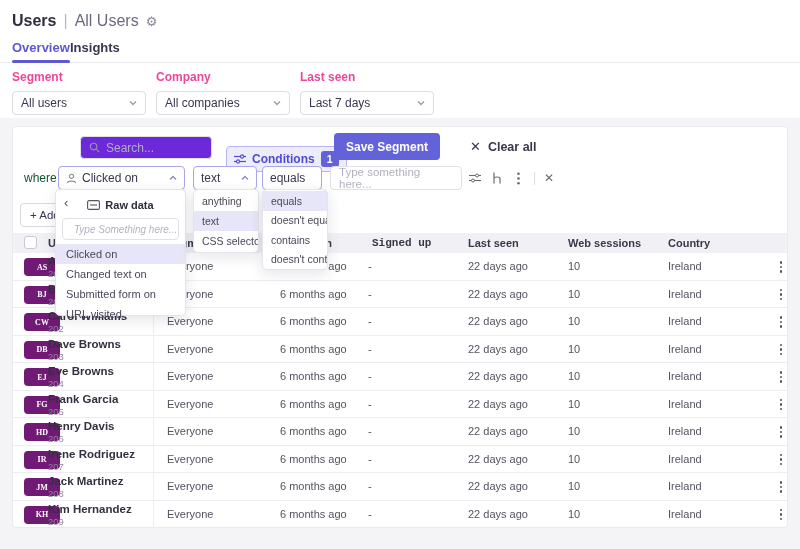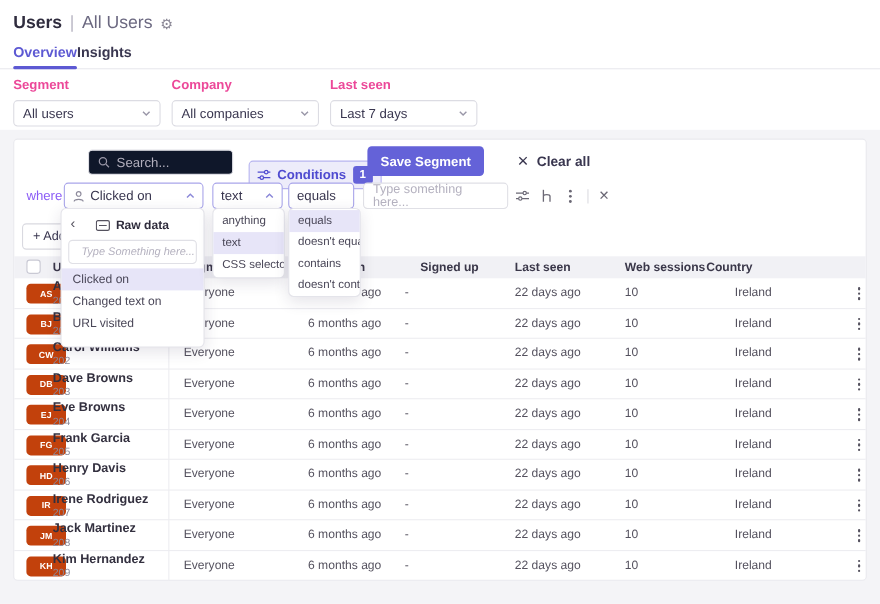--- a/index.html
+++ b/index.html
@@ -26,35 +26,35 @@
             display:flex; align-items:center; justify-content:space-between; padding:0 8px; font-size:12px; color:#39364f; cursor:pointer; }
   .chev-dn { width:8px; height:8px; flex:none; }
   .chev-dn svg, .chev-up svg { display:block; }
 
   
   .content { position:absolute; left:0; top:118px; width:800px; height:431px; background:#f4f4f7; }
   .card { position:absolute; left:12px; top:126px; width:776px; height:402px; background:#fff; border:1px solid #e9e9ee; border-radius:4px; }
 
   
   .searchbox { position:absolute; left:80px; top:136px; width:132px; height:23px; border:1px solid #dfdfe6; border-radius:4px;
-               display:flex; align-items:center; gap:6px; padding:0 8px; background:#0f172a; }
+               display:flex; align-items:center; gap:6px; padding:0 8px; background:#6d28d9; }
   .searchbox .ph { font-size:12px; color:#b2afbd; }
   .cond-chip { position:absolute; left:226px; top:146px; height:26px; padding:0 7px; background:#edecfa; border:1px solid #b7b4ef; border-radius:4px;
                display:flex; align-items:center; gap:6px; cursor:pointer; }
   .cond-chip .lbl { font-size:12px; font-weight:bold; color:#4f4bd0; }
   .cond-badge { min-width:18px; height:16px; border-radius:3px; background:#6462d8; color:#fff; font-size:10.5px; font-weight:bold;
                 display:flex; align-items:center; justify-content:center; padding:0 4px; }
   .save-btn { position:absolute; left:334px; top:133px; height:27px; padding:0 12px; background:#6462d8; border:none; border-radius:4px;
               color:#fff; font-size:12px; font-weight:bold; cursor:pointer; display:flex; align-items:center; }
   .clear-all { position:absolute; left:470px; top:139px; display:flex; align-items:center; gap:7px; cursor:pointer; }
   .clear-all .x { font-size:13px; color:#39364f; }
   .clear-all .lbl { font-size:12.5px; font-weight:bold; color:#39364f; }
 
   
-  .where-lbl { position:absolute; left:24px; top:171px; font-size:12px; color:#8b5cf6; }
+  .where-lbl { position:absolute; left:24px; top:171px; font-size:12px; color:#14532d; }
   .dd { position:absolute; top:166px; height:24px; border:1px solid #a9a5ea; border-radius:4px; background:#fff;
         display:flex; align-items:center; gap:5px; padding:0 7px; font-size:12px; color:#39364f; cursor:pointer; }
   .dd-event { left:58px; width:127px; }
   .dd-match { left:193px; width:64px; }
   .dd-op   { left:262px; width:60px; }
   .dd .grow { flex:1; }
   .val-input { position:absolute; left:330px; top:166px; width:132px; height:24px; border:1px solid #e0e0e6; border-radius:4px;
                padding:0 8px; display:flex; align-items:center; background:#fff; }
   .val-input .ph { font-size:11.5px; color:#b4b1bf; }
   .row-icons { position:absolute; left:468px; top:166px; height:24px; display:flex; align-items:center; gap:9px; }
@@ -81,32 +81,32 @@
   .panel3 .opt { height:19.5px; font-size:10.5px; padding:0 8px; }
 
   
   .thead { position:absolute; left:13px; top:233px; width:774px; height:20px; background:#f1f1f5; }
   .th { position:absolute; top:4px; font-size:11px; font-weight:bold; color:#3a3749; }
   .checkbox { position:absolute; left:11px; top:3px; width:13px; height:13px; border:1px solid #c9c9d4; border-radius:3px; background:#fff; cursor:pointer; }
   .rows { position:absolute; left:13px; top:253px; width:774px; height:275px; }
   .col-div { position:absolute; left:140px; top:0; width:1px; height:275px; background:#ededf1; }
   .trow { position:relative; width:774px; height:27.5px; border-bottom:1px solid #ededf1; cursor:pointer; }
   .trow:last-child { border-bottom:none; }
-  .avatar { position:absolute; left:11px; top:5px; width:36px; height:18px; border-radius:4px; background:#c2410c; color:#fff;
-            font-size:8px; font-weight:bold; display:flex; align-items:center; justify-content:center; }
+  .avatar { position:absolute; left:11px; top:5px; width:36px; height:18px; border-radius:4px; background:#701a75; color:#fff;
+            font-size:8px; font-weight:bold; display:flex; align-items:center; justify-content:center;font-family:Liberation Serif, serif; }
   .r-name { position:absolute; left:35px; top:2px; font-size:11.5px; font-weight:bold; color:#33303f; white-space:nowrap; }
   .r-id { position:absolute; left:35px; top:15px; font-size:9.5px; color:#8d8a9b; }
   .cell { position:absolute; top:7px; font-size:11px; color:#55525f; }
   .c-seg { left:154px; } .c-first { left:267px; } .c-signed { left:355px; }
   .c-last { left:455px; } .c-web { left:555px; } .c-country { left:655px; }
   .kebab { position:absolute; left:760px; top:5px; width:16px; height:18px; display:flex; flex-direction:column; align-items:center; justify-content:center; gap:2px; cursor:pointer; }
   .kebab i { width:2.5px; height:2.5px; border-radius:50%; background:#55525f; display:block; }
   
-  .th-users{left:35px;} .th-seg{left:154px;} .th-first{left:267px;} .th-signed{left:369px;}
-  .th-last{left:455px;} .th-web{left:555px;} .th-country{left:629px;}
+  .th-users{left:35px;} .th-seg{left:154px;} .th-first{left:267px;} .th-signed{left:359px;font-family:Liberation Mono, monospace;}
+  .th-last{left:455px;} .th-web{left:555px;} .th-country{left:655px;}
 </style>
 </head>
 <body>
 
 <div class="top">
   <div class="title-row">
     <span class="title">Users</span>
     <span class="title-sep">|</span>
     <span class="subtitle">All Users</span>
     <span class="gear">⚙</span>
@@ -426,20 +426,21 @@
   </div>
   <div class="p1-search">
     <svg width="10" height="10" viewBox="0 0 12 12">
         <circle cx="5" cy="5" r="3.6" fill="none" stroke="#9a97a8" stroke-width="1.2"></circle>
         <path d="M8 8 L11 11" stroke="#9a97a8" stroke-width="1.2"></path>
       </svg>
     <span class="ph">Type Something here...</span>
   </div>
   <div class="opt sel">Clicked on</div>
   <div class="opt">Changed text on</div>
+  <div class="opt">Submitted form on</div>
   <div class="opt">URL visited</div>
 </div>
 
 <div class="panel panel2">
   <div class="opt">anything</div>
   <div class="opt sel">text</div>
   <div class="opt">CSS selector</div>
 </div>
 
 <div class="panel panel3">

